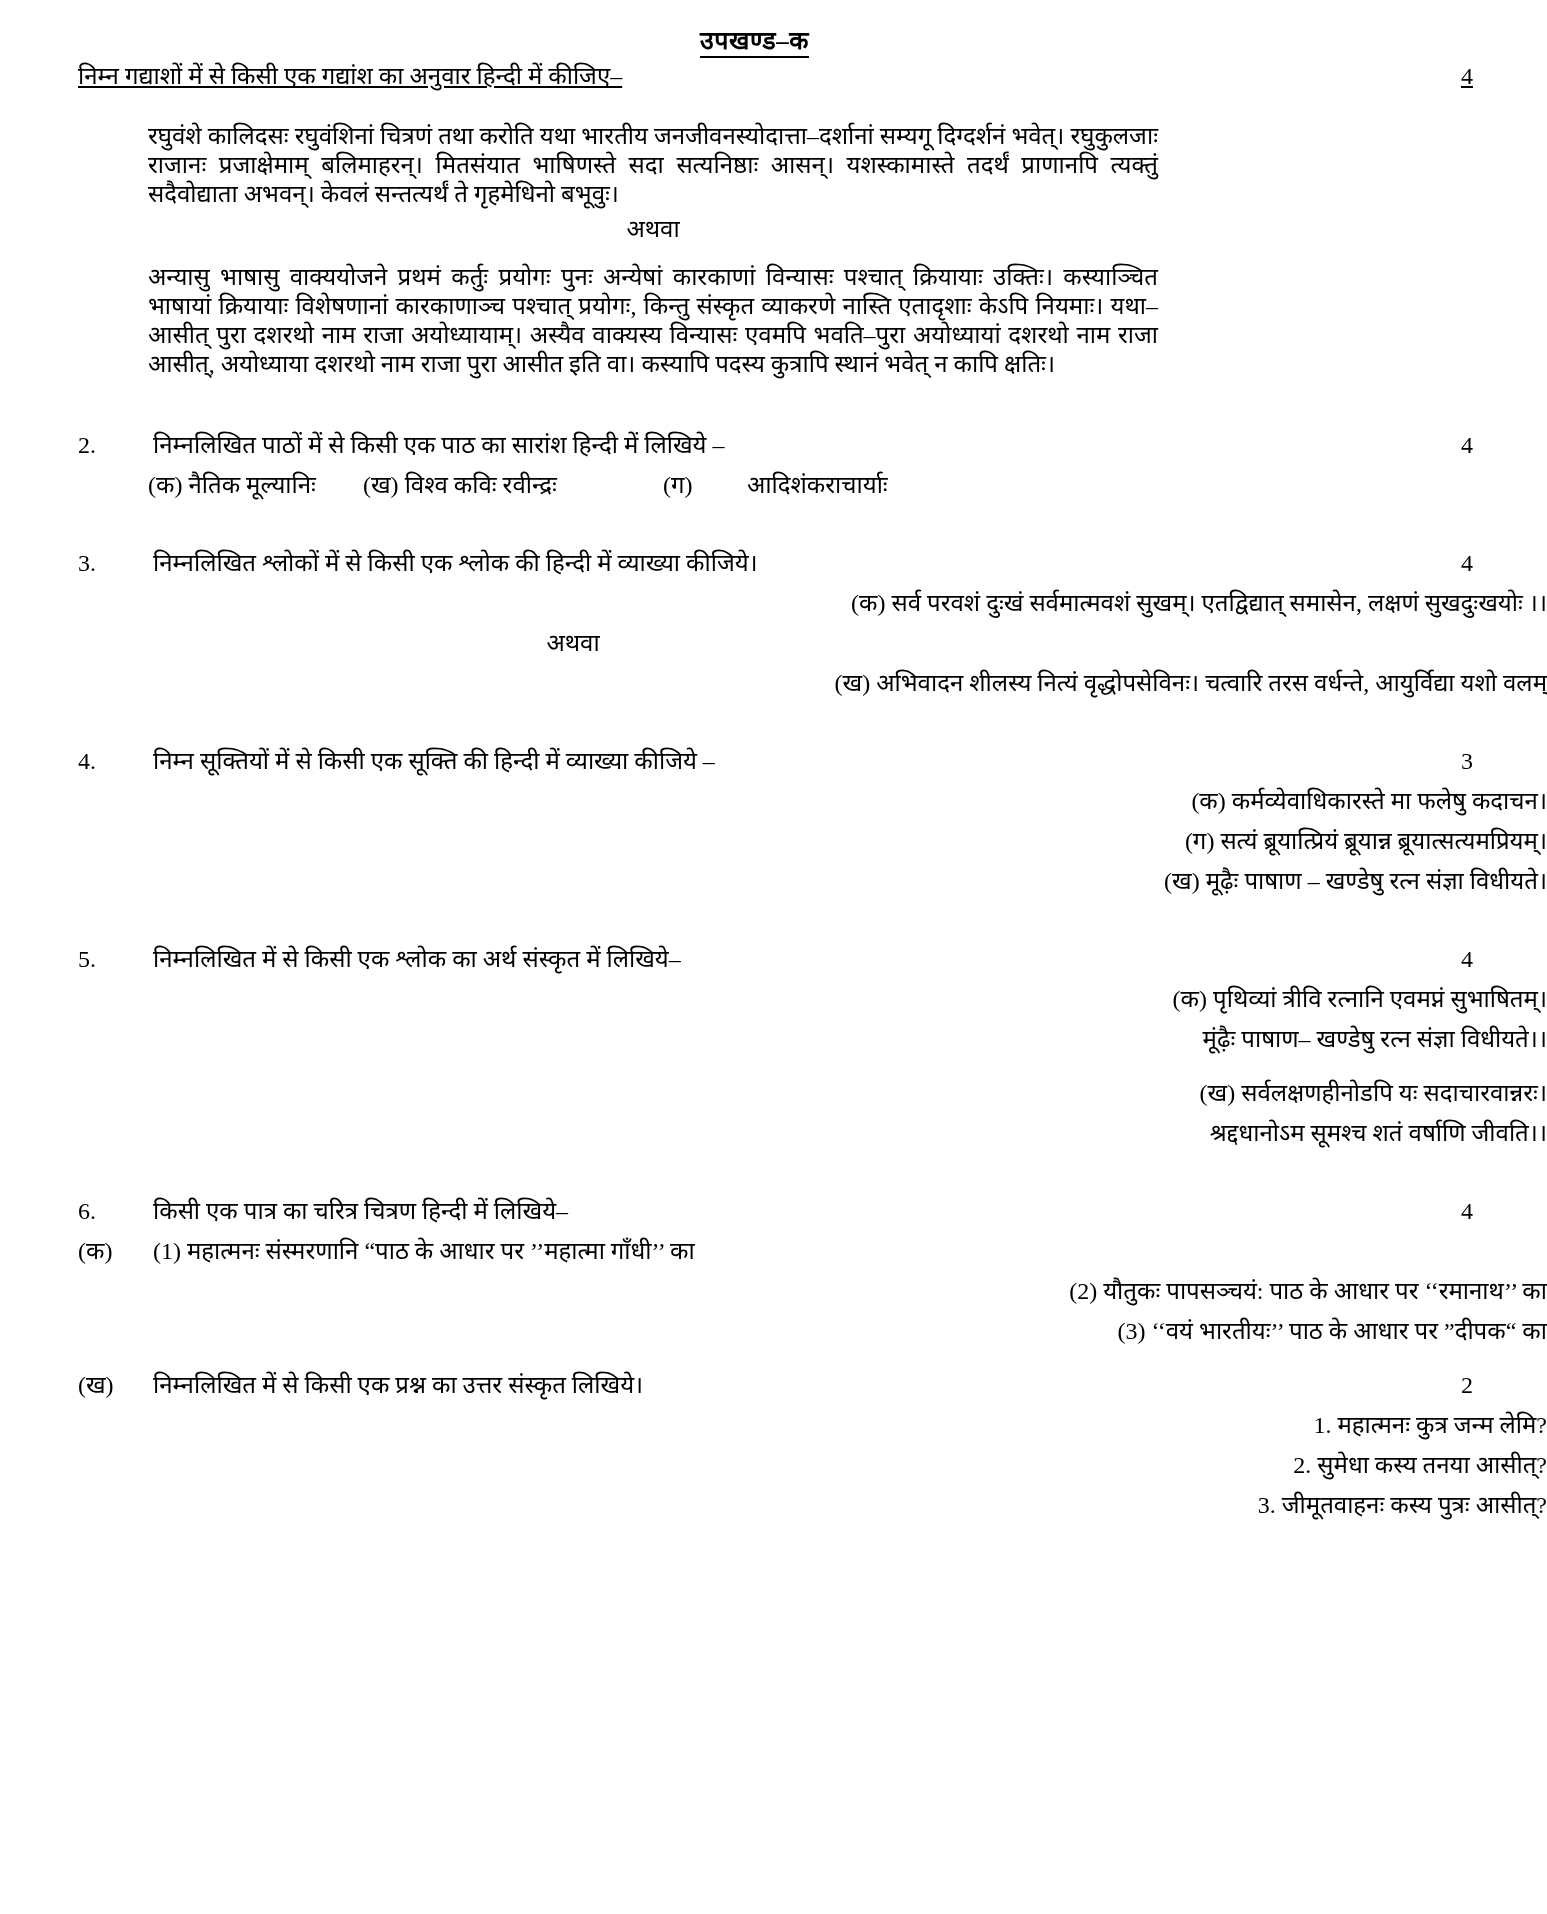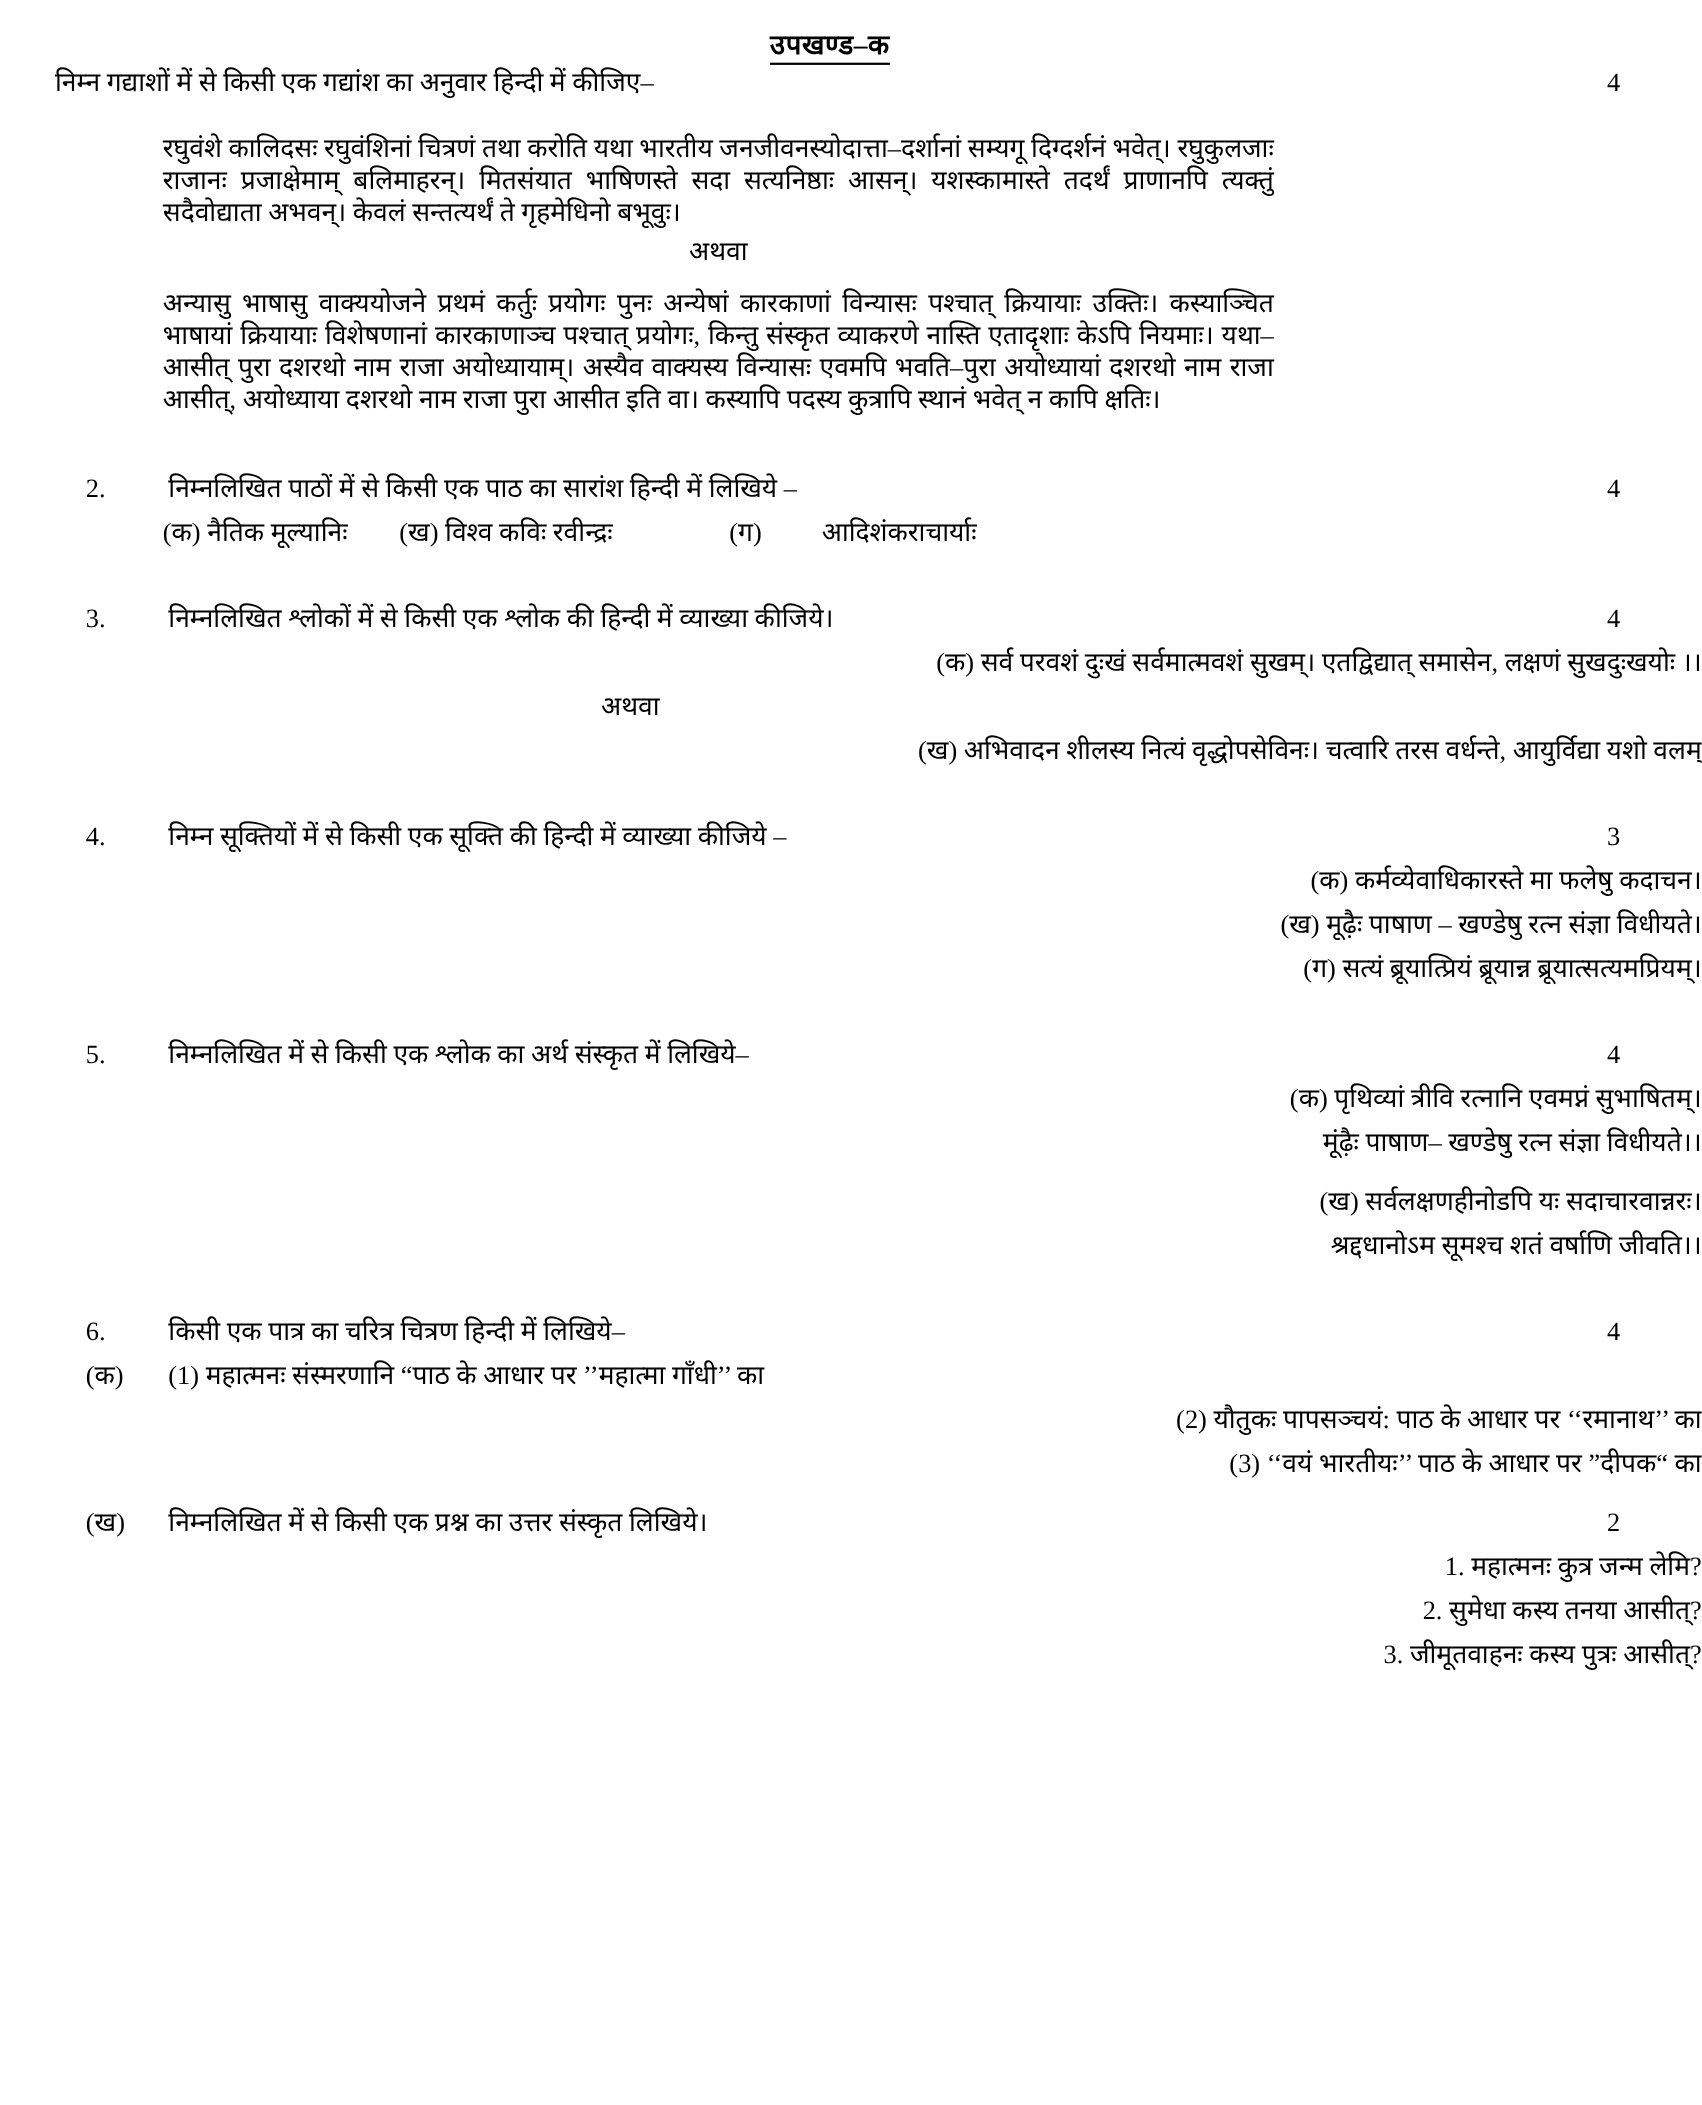--- a/index.html
+++ b/index.html
@@ -62,21 +62,21 @@
     width: 160px;
     flex: 0 0 160px;
     text-align: left;
     padding-left: 74px;
     font-size: 24px;
     line-height: 40px;
     box-sizing: border-box;
   }
 
   
-  .lead-row { padding-left: 50px; }
+  .lead-row { padding-left: 78px; text-decoration: underline; }
   .lead-row .q-num { width: 0; flex: 0 0 0; }
 
   
   .passage {
     width: 1010px;
     margin-left: 148px;
     margin-right: 0;
     font-size: 24px;
     line-height: 29px;
     text-align: justify;
@@ -199,26 +199,26 @@
     <div class="q-num">4.</div>
     <div class="q-body">निम्न सूक्तियों में से किसी एक सूक्ति की हिन्दी में व्याख्या कीजिये –</div>
     <div class="q-marks">3</div>
   </div>
 
   <div class="sub-line">
     <span>(क)</span>
     <span>कर्मव्येवाधिकारस्ते मा फलेषु कदाचन।</span>
   </div>
   <div class="sub-line">
+    <span>(ग)</span>
+    <span>सत्यं ब्रूयात्प्रियं ब्रूयान्न ब्रूयात्सत्यमप्रियम्।</span>
+  </div>
+  <div class="sub-line">
     <span>(ख)</span>
     <span>मूढ़ैः पाषाण – खण्डेषु रत्न संज्ञा विधीयते।</span>
-  </div>
-  <div class="sub-line">
-    <span>(ग)</span>
-    <span>सत्यं ब्रूयात्प्रियं ब्रूयान्न ब्रूयात्सत्यमप्रियम्।</span>
   </div>
 
   <div class="gap-l"></div>
 
   <div class="q-row">
     <div class="q-num">5.</div>
     <div class="q-body">निम्नलिखित में से किसी एक श्लोक का अर्थ संस्कृत में लिखिये–</div>
     <div class="q-marks">4</div>
   </div>
 

